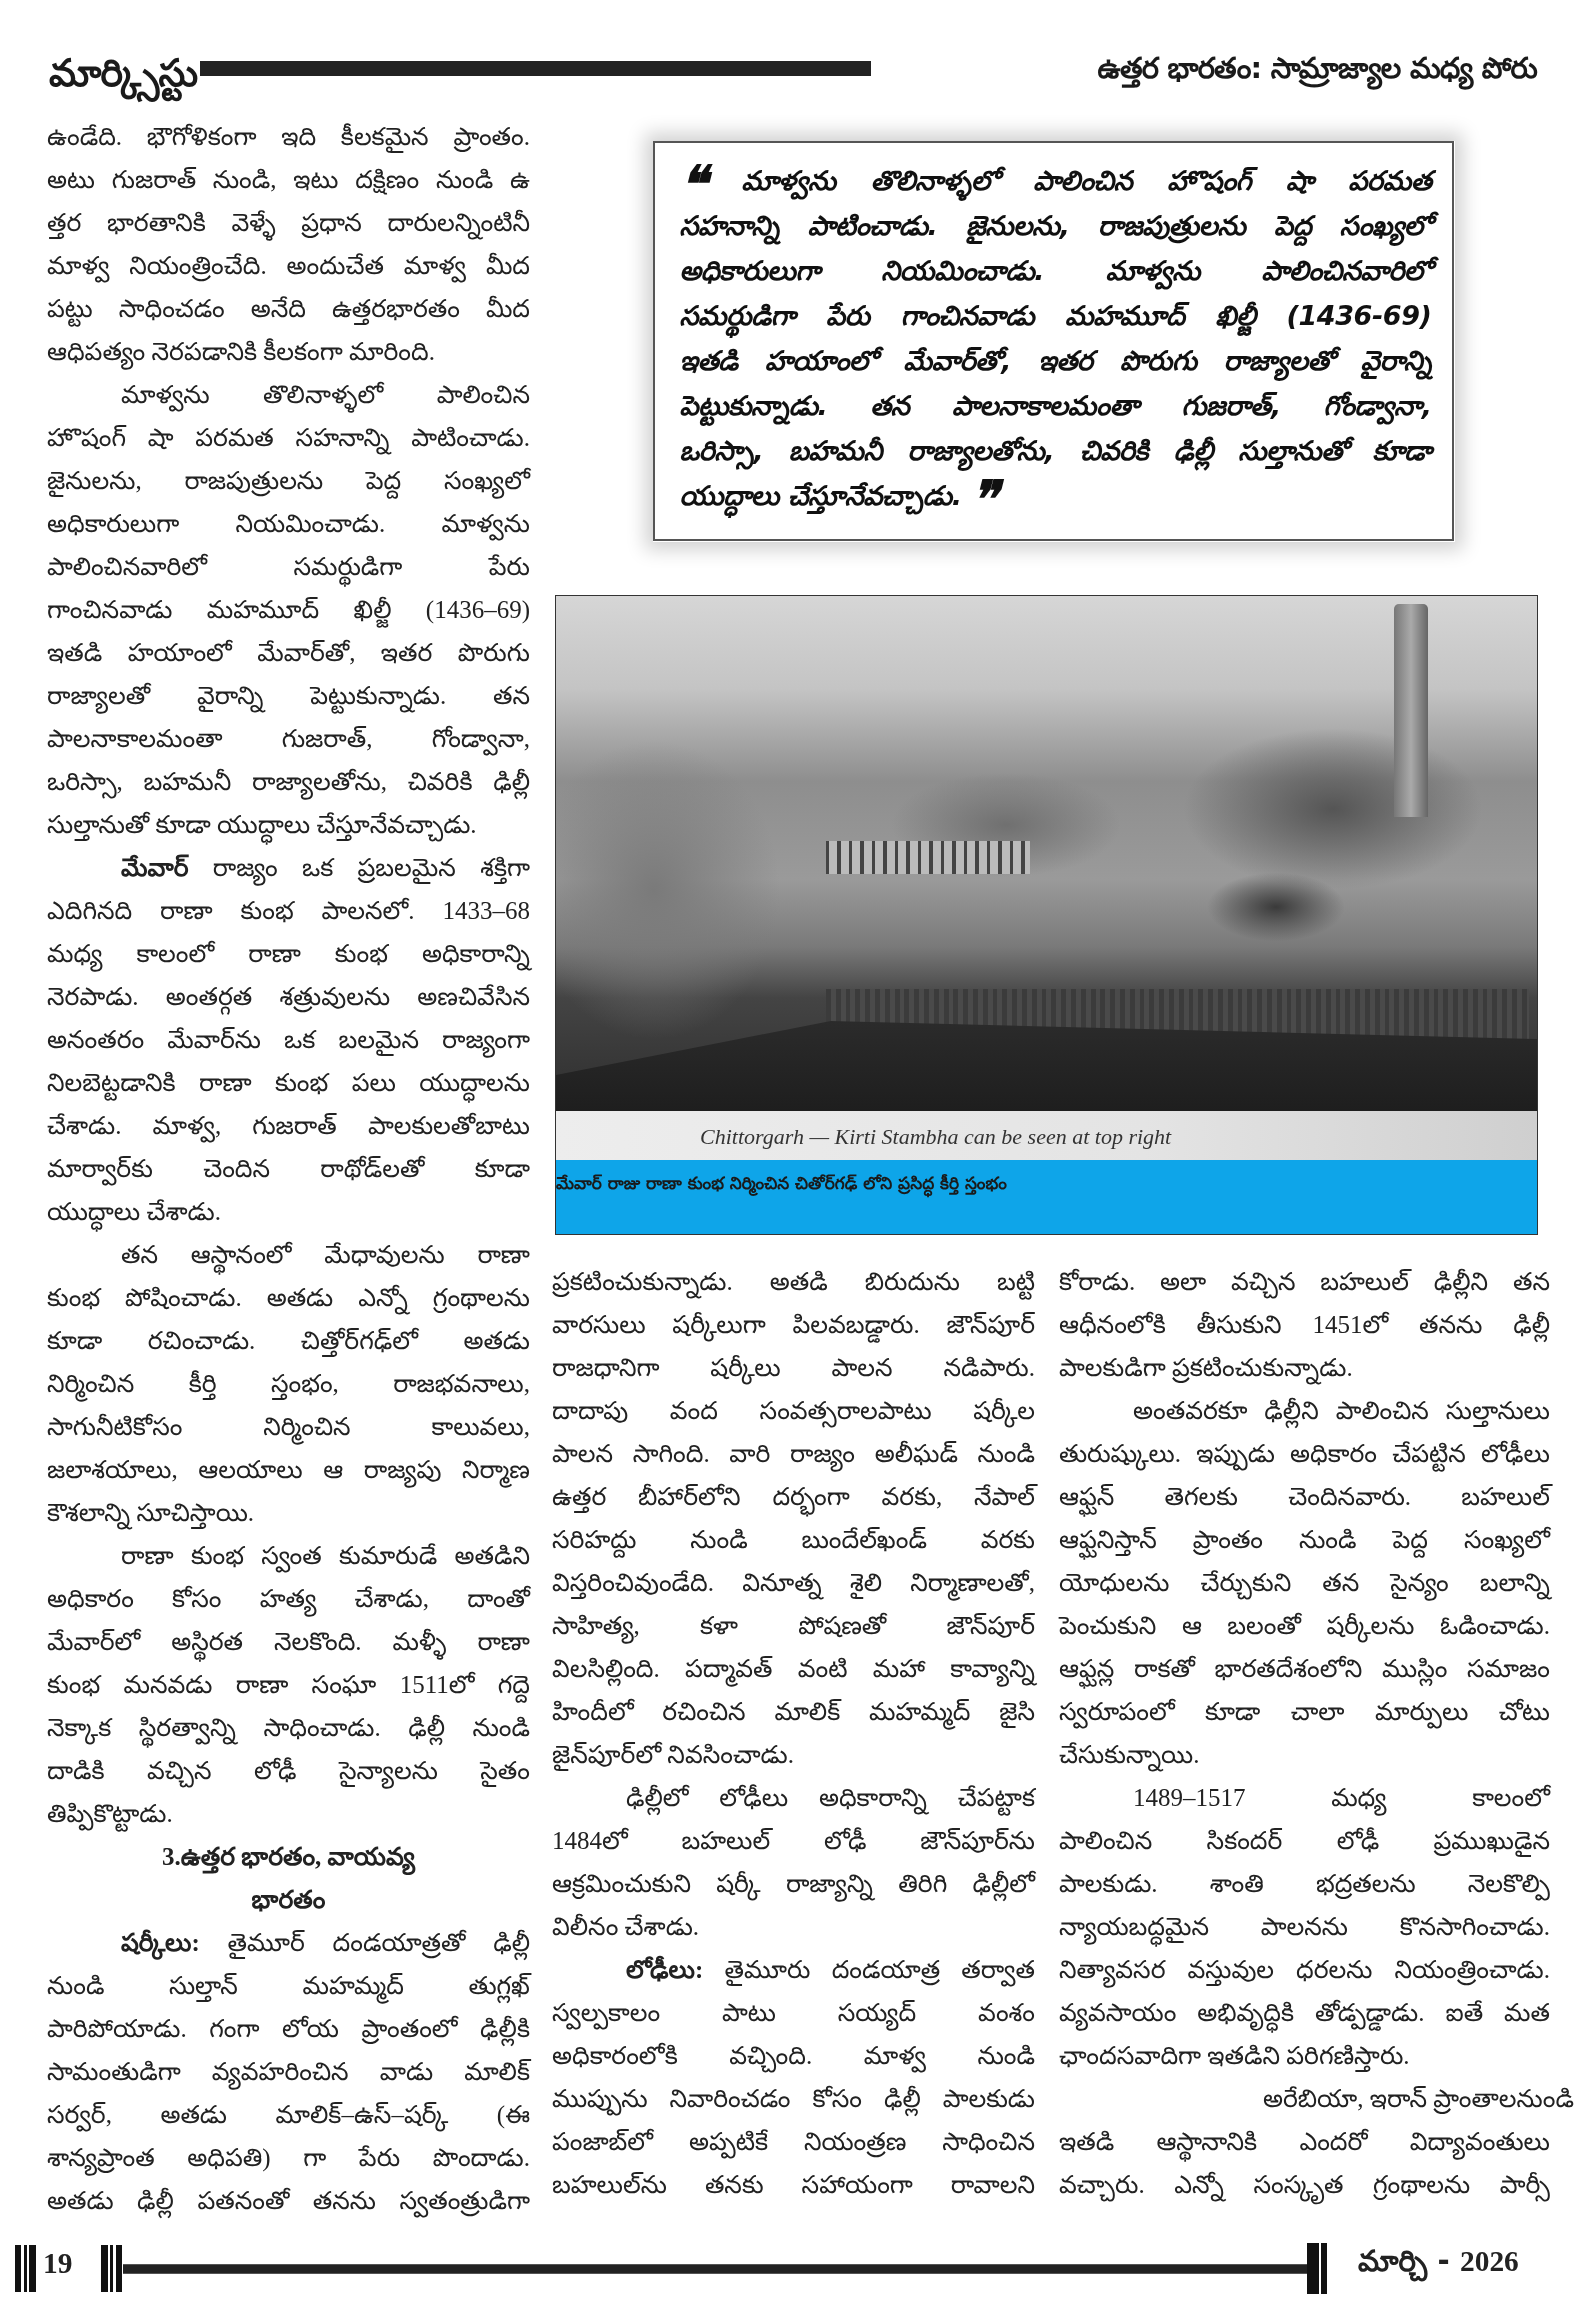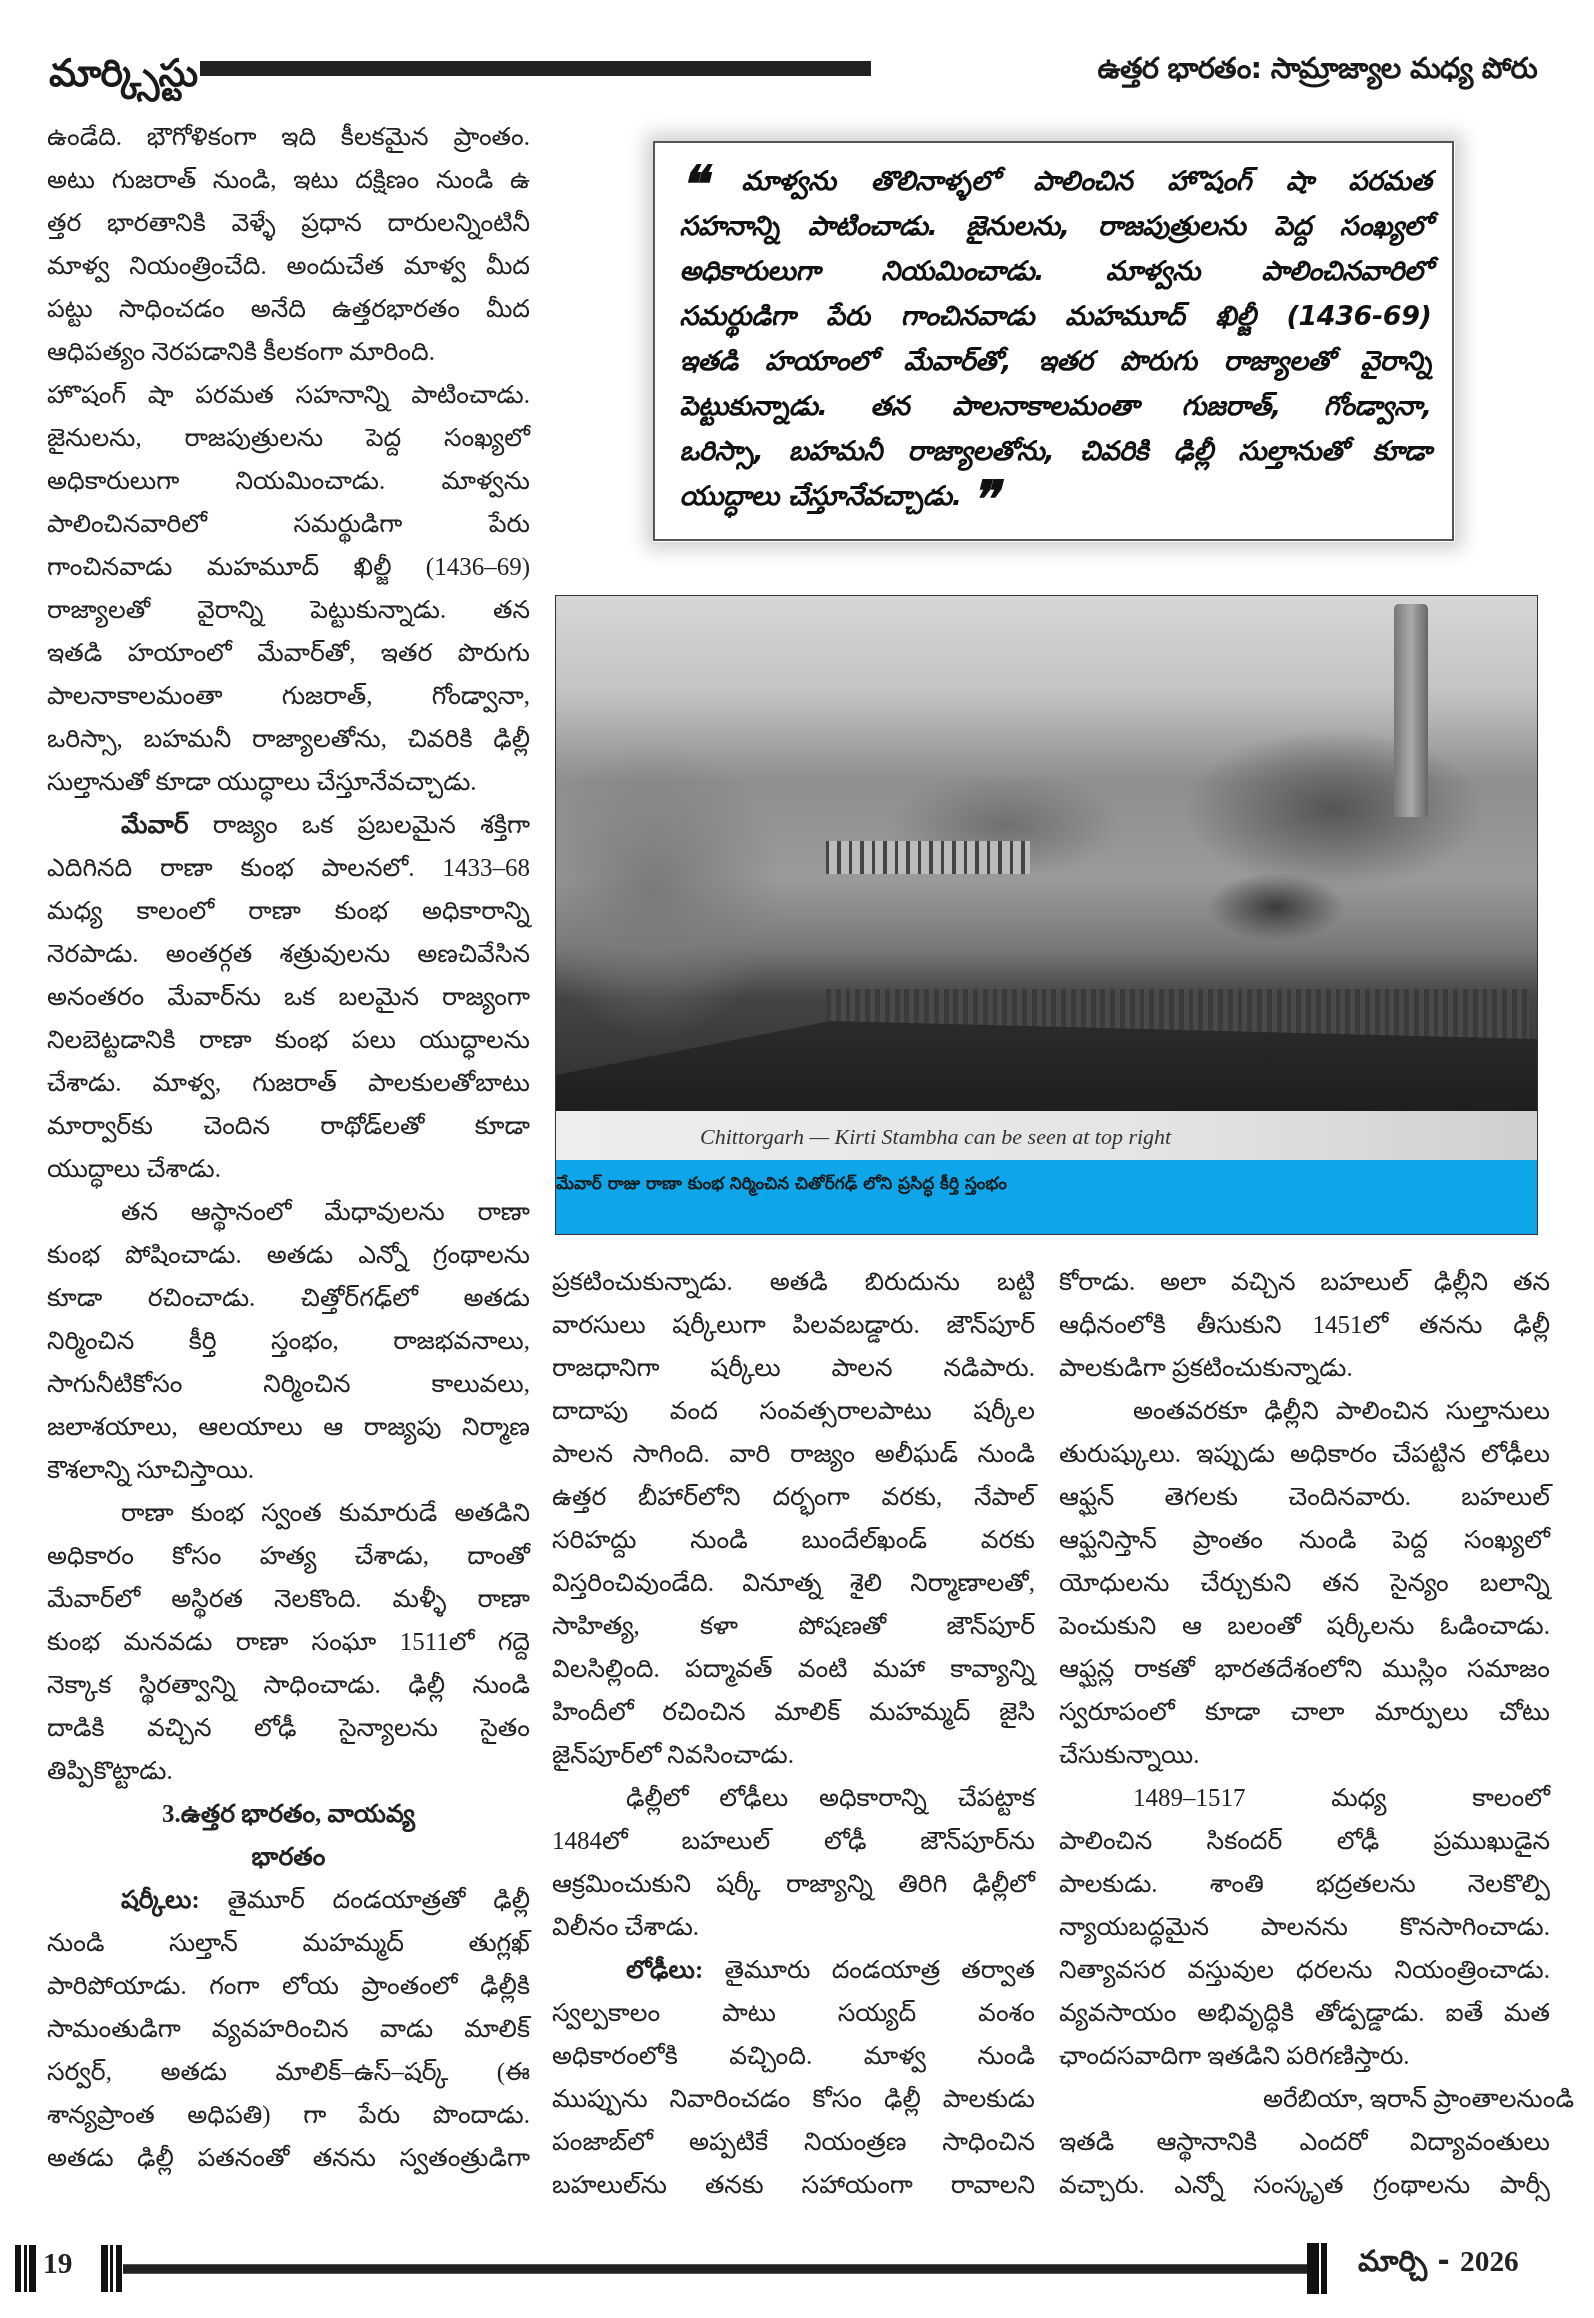--- a/index.html
+++ b/index.html
@@ -84,27 +84,28 @@
 <div class="abs head-bar"></div>
 <div class="abs running-title">ఉత్తర భారతం: సామ్రాజ్యాల మధ్య పోరు</div>
 
 <div class="col col-left">
     <span class="line"><span>ఉండేది. భౌగోళికంగా ఇది కీలకమైన ప్రాంతం.</span></span>
     <span class="line"><span>అటు గుజరాత్ నుండి, ఇటు దక్షిణం నుండి ఉ</span></span>
     <span class="line"><span>త్తర భారతానికి వెళ్ళే ప్రధాన దారులన్నింటినీ</span></span>
     <span class="line"><span>మాళ్వ నియంత్రించేది. అందుచేత మాళ్వ మీద</span></span>
     <span class="line"><span>పట్టు సాధించడం అనేది ఉత్తరభారతం మీద</span></span>
     <span class="line last"><span>ఆధిపత్యం నెరపడానికి కీలకంగా మారింది.</span></span>
+    <span class="line ind"><span>మాళ్వను తొలినాళ్ళలో పాలించిన</span></span>
     <span class="line"><span>హొషంగ్ షా పరమత సహనాన్ని పాటించాడు.</span></span>
     <span class="line"><span>జైనులను, రాజపుత్రులను పెద్ద సంఖ్యలో</span></span>
     <span class="line"><span>అధికారులుగా నియమించాడు. మాళ్వను</span></span>
     <span class="line"><span>పాలించినవారిలో సమర్థుడిగా పేరు</span></span>
     <span class="line"><span>గాంచినవాడు మహమూద్ ఖిల్జీ (1436–69)</span></span>
+    <span class="line"><span>ఇతడి హయాంలో మేవార్‌తో, ఇతర పొరుగు</span></span>
     <span class="line"><span>రాజ్యాలతో వైరాన్ని పెట్టుకున్నాడు. తన</span></span>
-    <span class="line"><span>ఇతడి హయాంలో మేవార్‌తో, ఇతర పొరుగు</span></span>
     <span class="line"><span>పాలనాకాలమంతా గుజరాత్, గోండ్వానా,</span></span>
     <span class="line"><span>ఒరిస్సా, బహమనీ రాజ్యాలతోను, చివరికి ఢిల్లీ</span></span>
     <span class="line last"><span>సుల్తానుతో కూడా యుద్ధాలు చేస్తూనేవచ్చాడు.</span></span>
     <span class="line ind"><span class="bold-lead">మేవార్</span><span> రాజ్యం ఒక ప్రబలమైన శక్తిగా</span></span>
     <span class="line"><span>ఎదిగినది రాణా కుంభ పాలనలో. 1433–68</span></span>
     <span class="line"><span>మధ్య కాలంలో రాణా కుంభ అధికారాన్ని</span></span>
     <span class="line"><span>నెరపాడు. అంతర్గత శత్రువులను అణచివేసిన</span></span>
     <span class="line"><span>అనంతరం మేవార్‌ను ఒక బలమైన రాజ్యంగా</span></span>
     <span class="line"><span>నిలబెట్టడానికి రాణా కుంభ పలు యుద్ధాలను</span></span>
     <span class="line"><span>చేశాడు. మాళ్వ, గుజరాత్ పాలకులతోబాటు</span></span>

